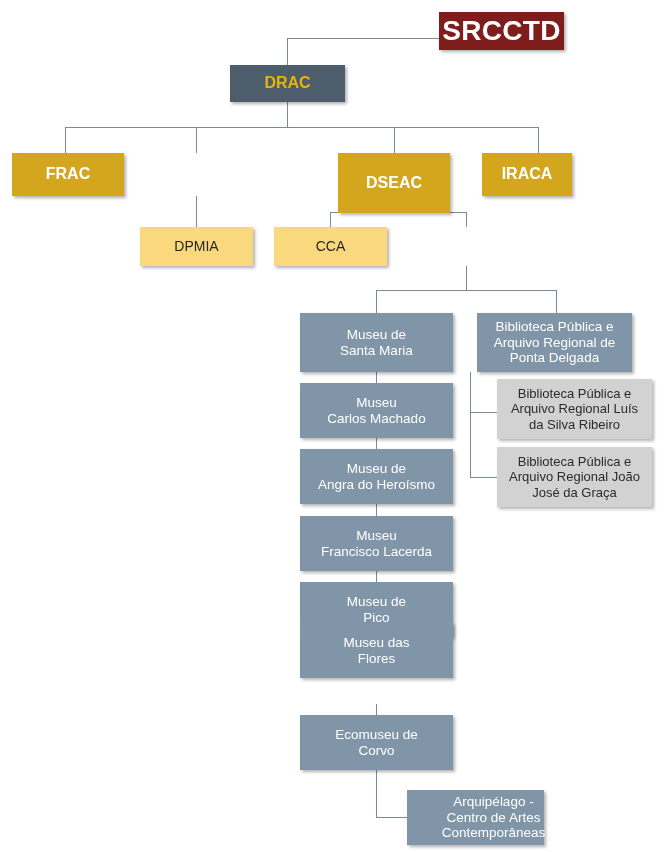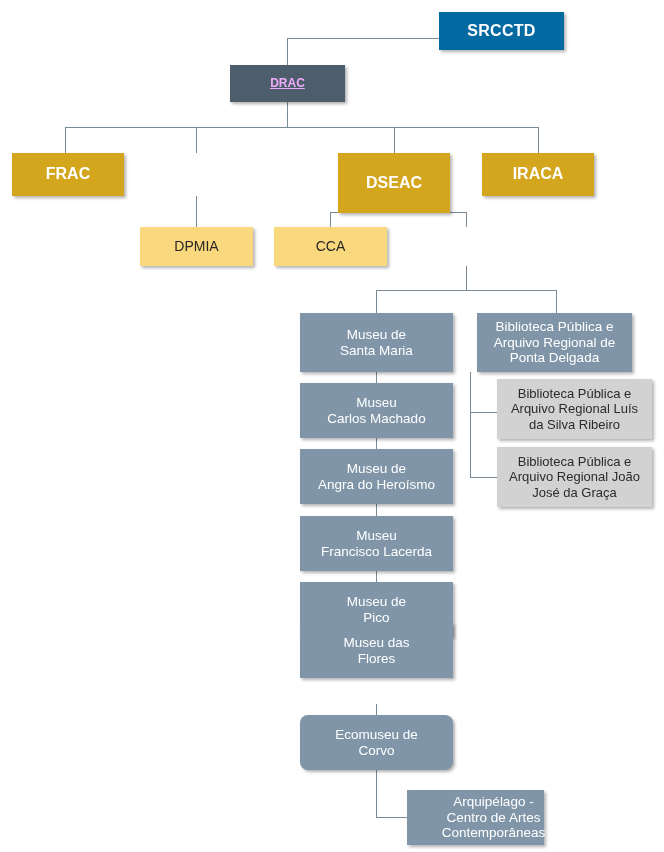--- a/index.html
+++ b/index.html
@@ -26,32 +26,31 @@
     justify-content: center;
     text-align: center;
     line-height: 1.18;
     z-index: 3;
     box-shadow: 2px 2px 3px rgba(0,0,0,0.30);
     padding: 2px 4px;
     white-space: pre-line;
   }
   
   .n-root {
-    background: #0369a1;
+    background: #7f1d1d;
     color: #ffffff;
-    font-size: 16px;
+    font-size: 28px;
     font-weight: bold;
     letter-spacing: 0.3px;
   }
   .n-dark {
     background: #4E5D6B;
-    color: #f0abfc;
-    font-size: 12px;
+    color: #eab308;
+    font-size: 16px;
     font-weight: bold;
-    text-decoration: underline;
   }
   .n-gold {
     background: #D4A61E;
     color: #ffffff;
     font-size: 16px;
     font-weight: bold;
   }
   .n-lightyellow {
     background: #FAD97E;
     color: #262626;
@@ -122,21 +121,21 @@
 
   <div class="node n-root" style="left:439px; top:12px; width:125px; height:38px;">SRCCTD</div>
 
   <div class="node n-dark" style="left:230px; top:65px; width:115px; height:37px;">DRAC</div>
 
   <div class="node n-gold" style="left:12px; top:153px; width:112px; height:43px;">FRAC</div>
 
 
   <div class="node n-gold" style="left:338px; top:153px; width:112px; height:60px;">DSEAC</div>
 
-  <div class="node n-gold" style="left:482px; top:153px; width:112px; height:43px;">IRACA</div>
+  <div class="node n-gold" style="left:482px; top:153px; width:90px; height:43px;">IRACA</div>
 
   <div class="node n-lightyellow" style="left:274px; top:227px; width:113px; height:39px;">CCA</div>
 
   <div class="node n-lightyellow" style="left:140px; top:227px; width:113px; height:39px;">DPMIA</div>
 
 
   <div class="node n-slate" style="left:300px; top:313px; width:153px; height:59px;">Museu de
 Santa Maria</div>
 
   <div class="node n-slate" style="left:300px; top:383px; width:153px; height:55px;">Museu
@@ -147,21 +146,21 @@
 
   <div class="node n-slate" style="left:300px; top:516px; width:153px; height:55px;">Museu
 Francisco Lacerda</div>
 
   <div class="node n-slate" style="left:300px; top:582px; width:153px; height:55px;">Museu de
 Pico</div>
 
   <div class="node n-slate" style="left:300px; top:623px; width:153px; height:55px;">Museu das
 Flores</div>
 
-  <div class="node n-slate" style="left:300px; top:715px; width:153px; height:55px;border-radius:8px;">Ecomuseu de
+  <div class="node n-slate" style="left:300px; top:715px; width:153px; height:55px;">Ecomuseu de
 Corvo</div>
 
   <div class="node n-slate" style="left:407px; top:790px; width:137px; height:55px;padding-left:40px;">Arquipélago -
 Centro de Artes
 Contemporâneas</div>
 
   <div class="node n-slate" style="left:477px; top:313px; width:155px; height:59px;">Biblioteca Pública e
 Arquivo Regional de
 Ponta Delgada</div>
 

